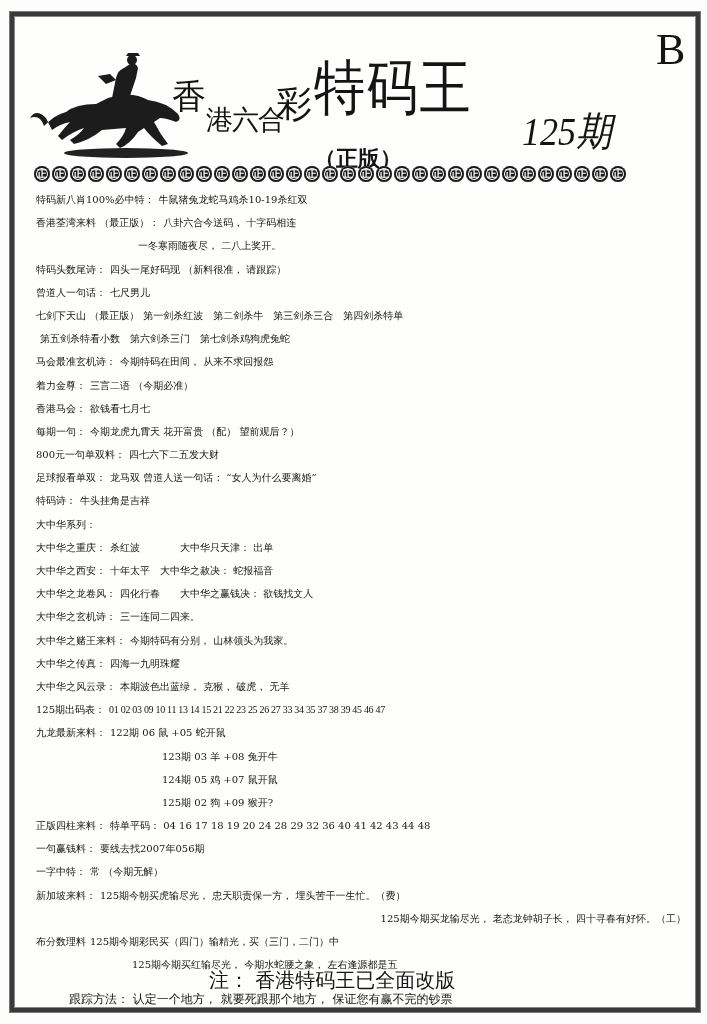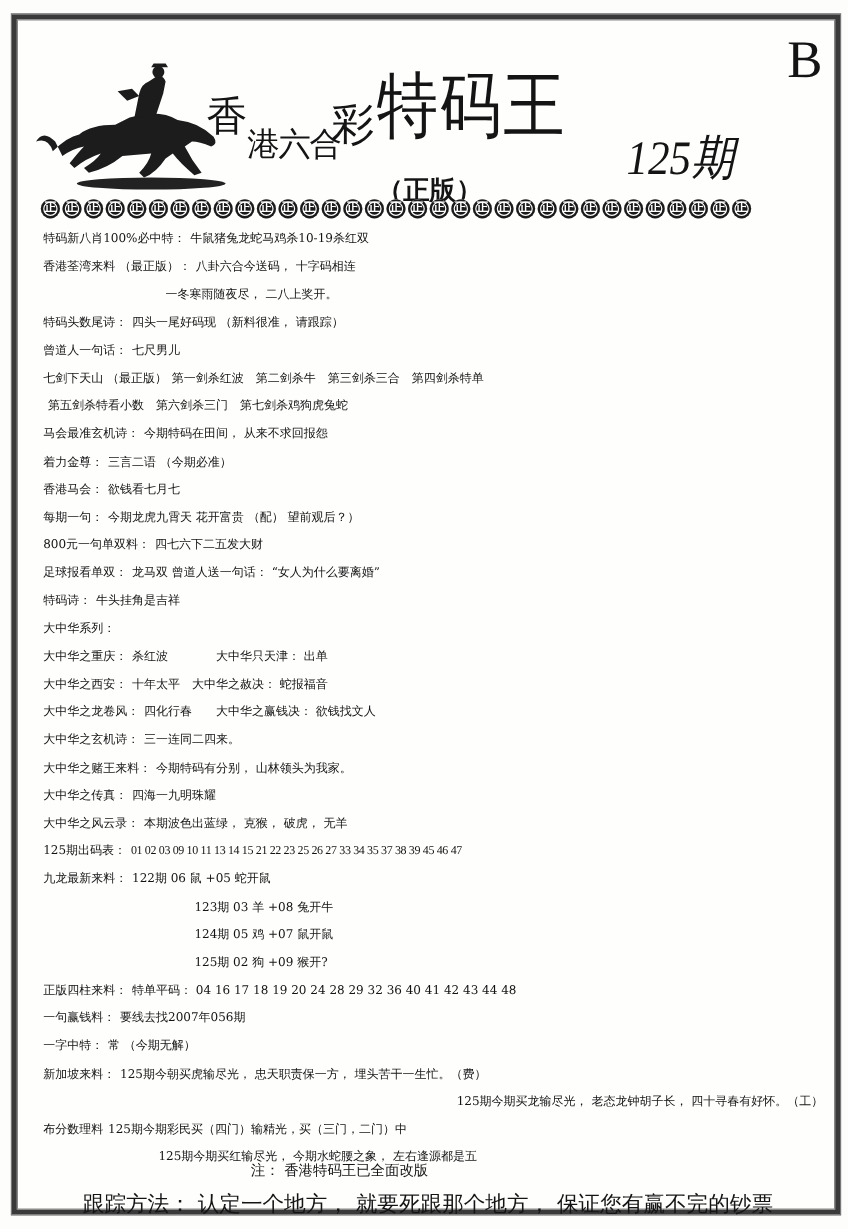--- a/index.html
+++ b/index.html
@@ -31,22 +31,22 @@
   .content { position: absolute; left: 22px; top: 172px; width: 650px; }
   .line { font-size: 10px; line-height: 23.2px; white-space: nowrap; height: 23.2px; }
   .line .k { }
   .line .v { margin-left: 4px; }
   .indent1 { padding-left: 98px; }
   .indent2 { padding-left: 122px; }
   .indent3 { padding-left: 100px; text-align: right; }
   .indent4 { padding-left: 92px; }
   .strike { text-decoration: line-through; text-decoration-color: #555; }
   .nums { font-family: "Liberation Serif", serif; letter-spacing: -0.3px; }
-  .footer-note { position: absolute; left: 195px; top: 951px; font-size: 12px; }
-  .footer-track { position: absolute; left: 55px; top: 975px; font-size: 18px; }
+  .footer-note { position: absolute; left: 195px; top: 951px; font-size: 20px; }
+  .footer-track { position: absolute; left: 55px; top: 975px; font-size: 12px; }
 </style>
 </head>
 <body>
 
 <div class="sheet">
   <div class="header">
     <svg class="horse" viewBox="0 0 165 115">
       <ellipse cx="100" cy="105" rx="62" ry="5" fill="#222"></ellipse>
       <path d="M20 70 Q10 60 4 70 Q14 66 18 78 Q30 66 40 64 Q50 56 70 56 L82 50 L90 48 Q108 44 122 52 Q140 54 152 66 Q156 72 150 74 Q140 70 134 70 L128 74 Q134 86 142 96 L136 98 Q124 88 118 80 L112 84 Q104 96 94 100 L90 96 Q98 88 100 80 L76 82 Q64 92 48 96 L44 92 Q54 86 58 80 Q46 84 36 92 L32 88 Q40 78 44 74 Q34 76 26 82 Z" fill="#1c1c1c"></path>
       <path d="M86 50 L90 30 Q92 22 98 20 L104 16 Q110 14 112 20 L110 30 L104 48 Z" fill="#1c1c1c"></path>

